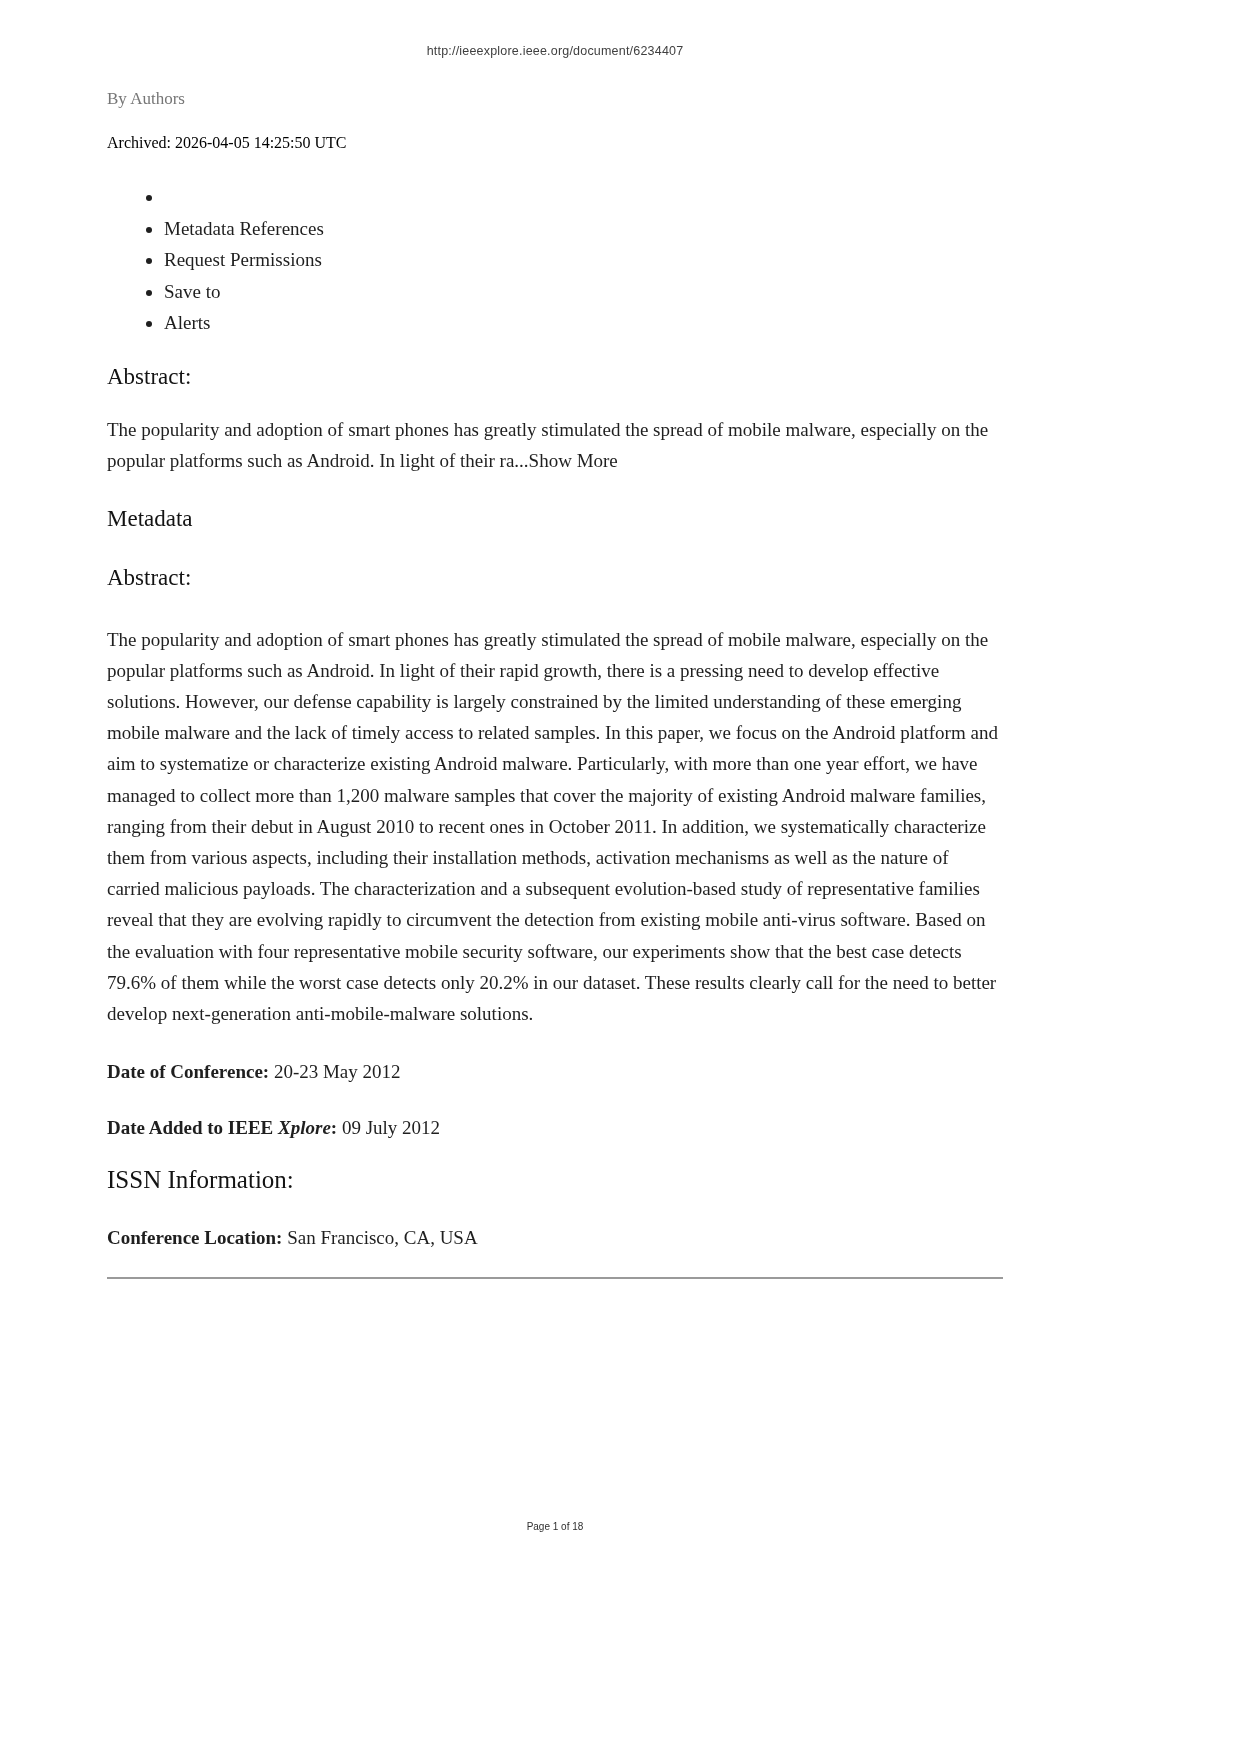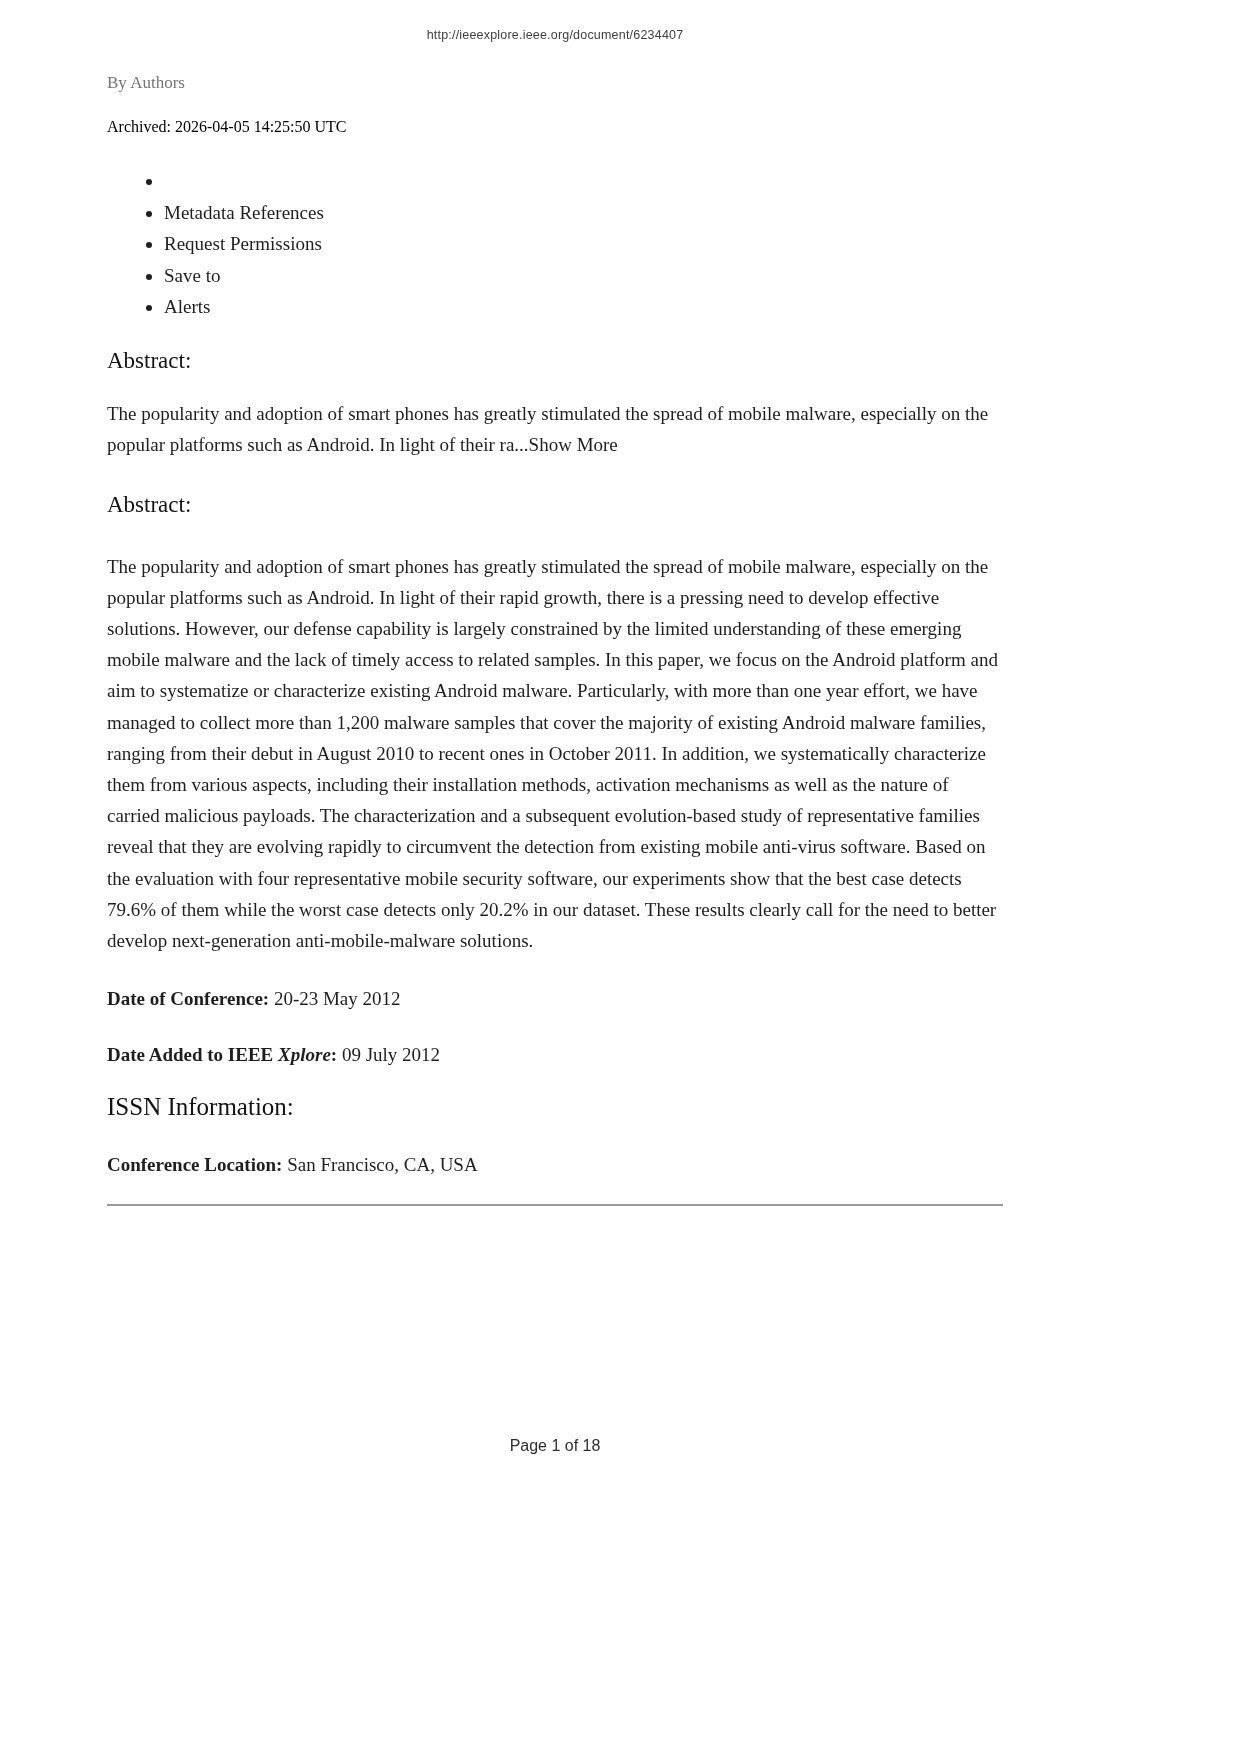--- a/index.html
+++ b/index.html
@@ -9,21 +9,21 @@
     width:1242px;
     height:1756px;
     background:#ffffff;
     font-family:"Liberation Serif","DejaVu Serif",serif;
     color:#1f1f1f;
     overflow:hidden;
   }
   .content {
     position:absolute;
     left:107px;
-    top:0;
+    top:16px;
     width:896px;
   }
   .header-url {
     padding-top:28px;
     text-align:center;
     font-family:"Liberation Sans","DejaVu Sans",sans-serif;
     font-size:12.5px;
     color:#3f3f3f;
     letter-spacing:0.2px;
   }
@@ -79,26 +79,26 @@
   p.field .lbl { font-weight:bold; }
   p.field .lbl-italic { font-weight:bold; font-style:italic; }
   hr.divider {
     margin-top:26px;
     border:none;
     border-top:2px solid #9a9a9a;
     height:0;
   }
   .footer {
     position:absolute;
-    top:1437px;
+    top:1521px;
     left:107px;
     width:896px;
     text-align:center;
     font-family:"Liberation Sans","DejaVu Sans",sans-serif;
-    font-size:16px;
+    font-size:10px;
     color:#2f2f2f;
   }
 </style>
 </head>
 <body>
 
 <div class="page">
   <div class="content">
 
     <div class="header-url">http://ieeexplore.ieee.org/document/6234407</div>
@@ -113,20 +113,21 @@
       <li>Metadata References</li>
       <li>Request Permissions</li>
       <li>Save to</li>
       <li>Alerts</li>
     </ul>
 
     <h2 class="h-abstract">Abstract:</h2>
 
     <p class="preview"><span>The popularity and adoption of smart phones has greatly stimulated the spread of mobile malware, especially on the popular platforms such as Android. In light of their ra...</span><span>Show More</span></p>
 
+    <h2 class="h-metadata">Metadata</h2>
 
     <h2 class="h-abstract2">Abstract:</h2>
 
     <p class="fulltext">The popularity and adoption of smart phones has greatly stimulated the spread of mobile malware, especially on the popular platforms such as Android. In light of their rapid growth, there is a pressing need to develop effective solutions. However, our defense capability is largely constrained by the limited understanding of these emerging mobile malware and the lack of timely access to related samples. In this paper, we focus on the Android platform and aim to systematize or characterize existing Android malware. Particularly, with more than one year effort, we have managed to collect more than 1,200 malware samples that cover the majority of existing Android malware families, ranging from their debut in August 2010 to recent ones in October 2011. In addition, we systematically characterize them from various aspects, including their installation methods, activation mechanisms as well as the nature of carried malicious payloads. The characterization and a subsequent evolution-based study of representative families reveal that they are evolving rapidly to circumvent the detection from existing mobile anti-virus software. Based on the evaluation with four representative mobile security software, our experiments show that the best case detects 79.6% of them while the worst case detects only 20.2% in our dataset. These results clearly call for the need to better develop next-generation anti-mobile-malware solutions.</p>
 
     <p class="field"><span class="lbl">Date of Conference:</span> <span>20-23 May 2012</span></p>
 
     <p class="field"><span class="lbl">Date Added to IEEE </span><span class="lbl-italic">Xplore</span><span class="lbl">:</span> <span>09 July 2012</span></p>
 
     <h2 class="h-issn">ISSN Information:</h2>

